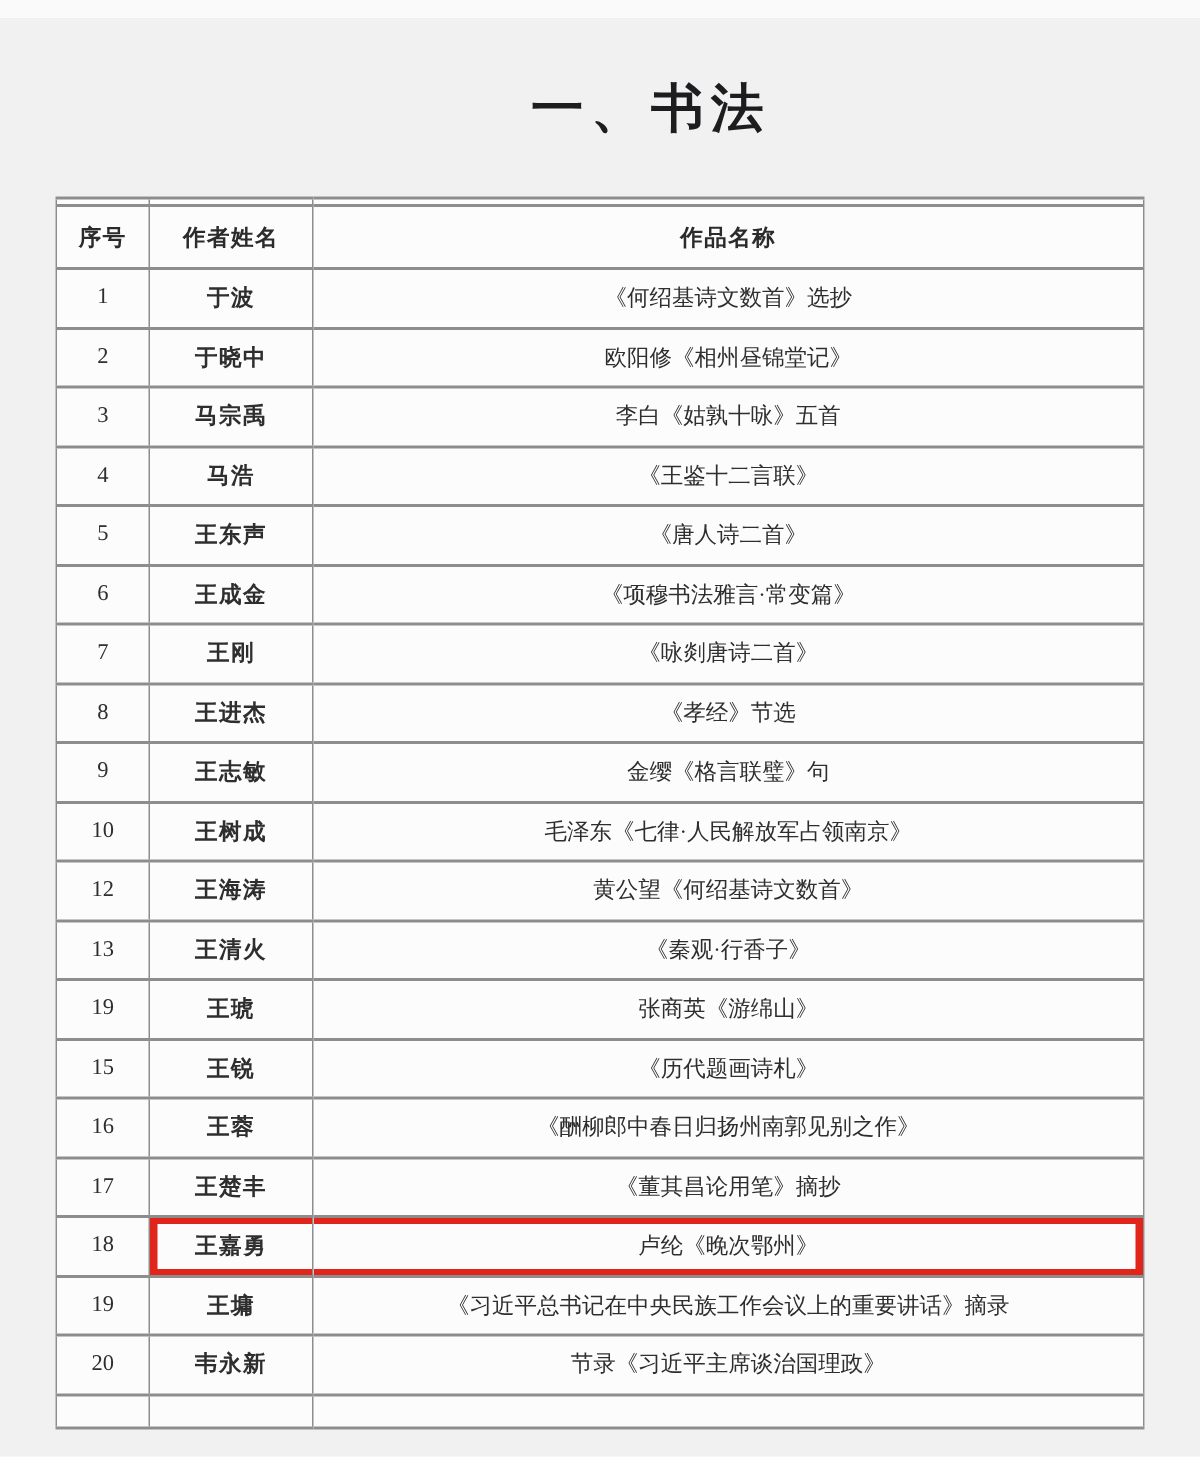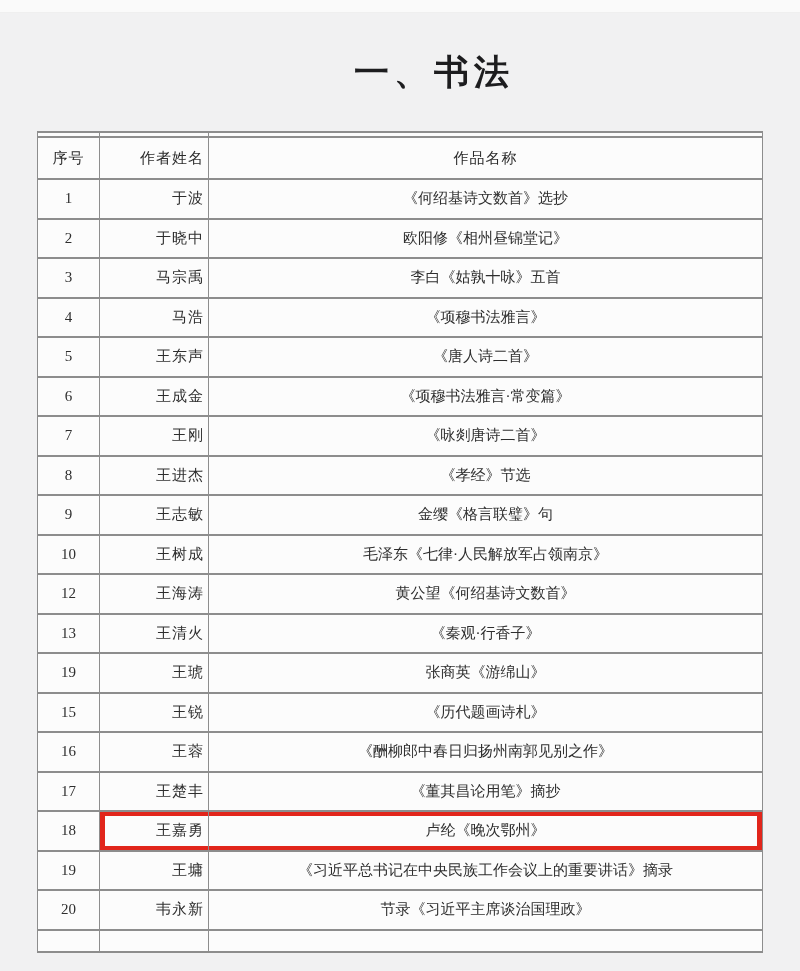--- a/index.html
+++ b/index.html
@@ -53,22 +53,22 @@
     vertical-align: middle;
     padding: 0 4px;
     font-size: 15px;
     font-weight: normal;
     overflow: hidden;
     white-space: nowrap;
   }
   .roster thead tr.spacer-row td { height: 3px; padding: 0; }
   .roster thead tr.header-row th { height: 40px; color: #2b2b2b; }
   .roster tbody td { height: 37.5px; }
-  .roster td.c-author, .roster th.h-author { font-weight: normal; letter-spacing: 1px; text-align: right; }
-  .roster th { font-weight: normal; letter-spacing: 1px; }
+  .roster td.c-author, .roster th.h-author { font-weight: bold; letter-spacing: 1px; }
+  .roster th { font-weight: bold; letter-spacing: 1px; }
   .roster tfoot td { height: 20px; }
   
   td.hl-left {
     box-shadow: inset 5px 0 0 var(--hl), inset 0 4px 0 var(--hl), inset 0 -4px 0 var(--hl);
   }
   td.hl-right {
     box-shadow: inset -5px 0 0 var(--hl), inset 0 4px 0 var(--hl), inset 0 -4px 0 var(--hl);
   }
 </style>
 </head>
@@ -109,21 +109,21 @@
     <td class="c-work">欧阳修《相州昼锦堂记》</td>
   </tr>
         <tr>
     <td class="c-no">3</td>
     <td class="c-author">马宗禹</td>
     <td class="c-work">李白《姑孰十咏》五首</td>
   </tr>
         <tr>
     <td class="c-no">4</td>
     <td class="c-author">马浩</td>
-    <td class="c-work">《项穆书法雅言》</td>
+    <td class="c-work">《王鉴十二言联》</td>
   </tr>
         <tr>
     <td class="c-no">5</td>
     <td class="c-author">王东声</td>
     <td class="c-work">《唐人诗二首》</td>
   </tr>
         <tr>
     <td class="c-no">6</td>
     <td class="c-author">王成金</td>
     <td class="c-work">《项穆书法雅言·常变篇》</td>

